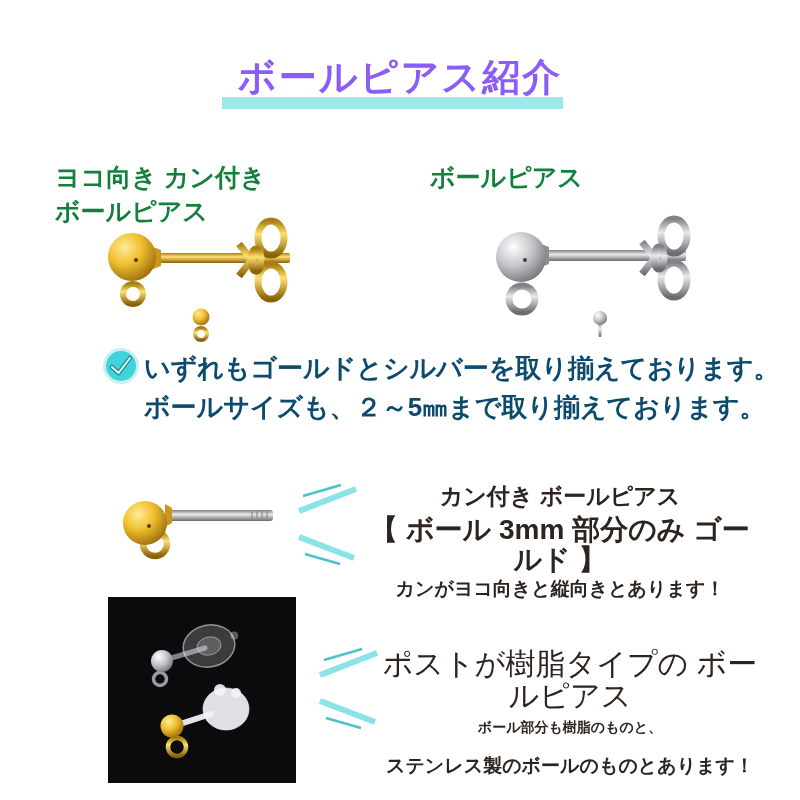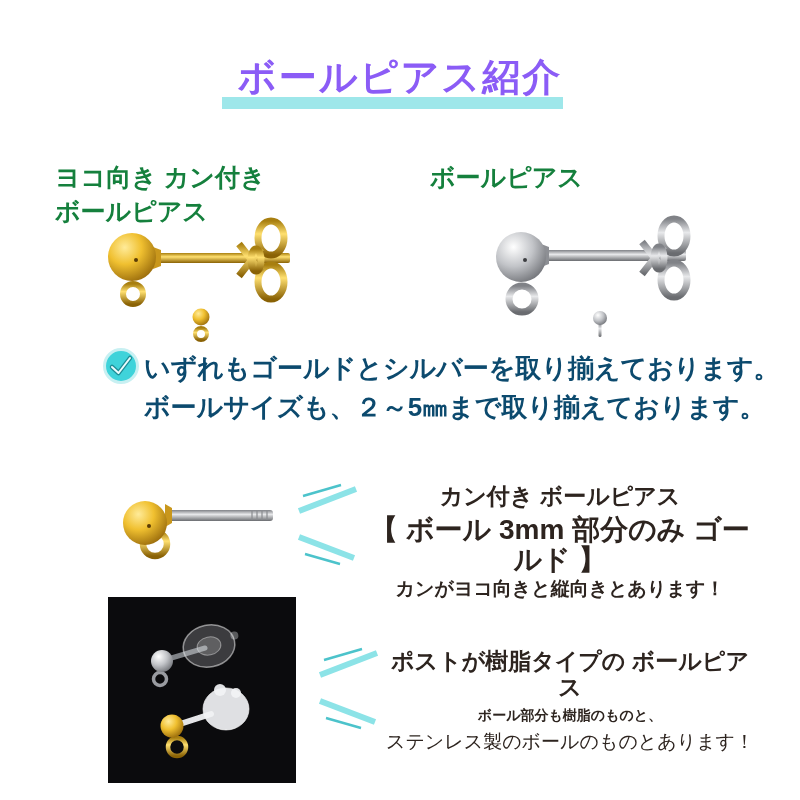--- a/index.html
+++ b/index.html
@@ -24,23 +24,23 @@
   .note-text{
     left:144px;top:349px;width:640px;
     font-size:26px;font-weight:700;line-height:39px;color:#0c4a6e;
   }
   .feature-text{position:absolute;text-align:center;color:#2d241f;}
   .feature1-text{left:370px;top:481px;width:380px;}
   .feature1-text .l1{font-size:23px;font-weight:700;line-height:30px;}
   .feature1-text .l2{font-size:28px;font-weight:700;line-height:30px;margin-top:4px;}
   .feature1-text .l3{font-size:19px;font-weight:700;line-height:24px;margin-top:2px;}
   .feature2-text{left:380px;top:648px;width:380px;}
-  .feature2-text .l1{font-size:23px;font-weight:700;line-height:26px;}
+  .feature2-text .l1{font-size:30px;font-weight:400;line-height:32px;}
   .feature2-text .l2{font-size:14px;font-weight:700;line-height:24px;margin-top:3px;}
-  .feature2-text .l3{font-size:19px;font-weight:400;line-height:24px;margin-top:3px;}
+  .feature2-text .l3{font-size:19px;font-weight:700;line-height:24px;margin-top:15px;}
   .photo-box{left:108px;top:597px;width:188px;height:186px;background:#0b0b0d;}
   svg{display:block;}
 </style>
 </head>
 <body>
 
 <div class="stage">
 
   <svg width="0" height="0" style="position:absolute" aria-hidden="true">
     <defs>

